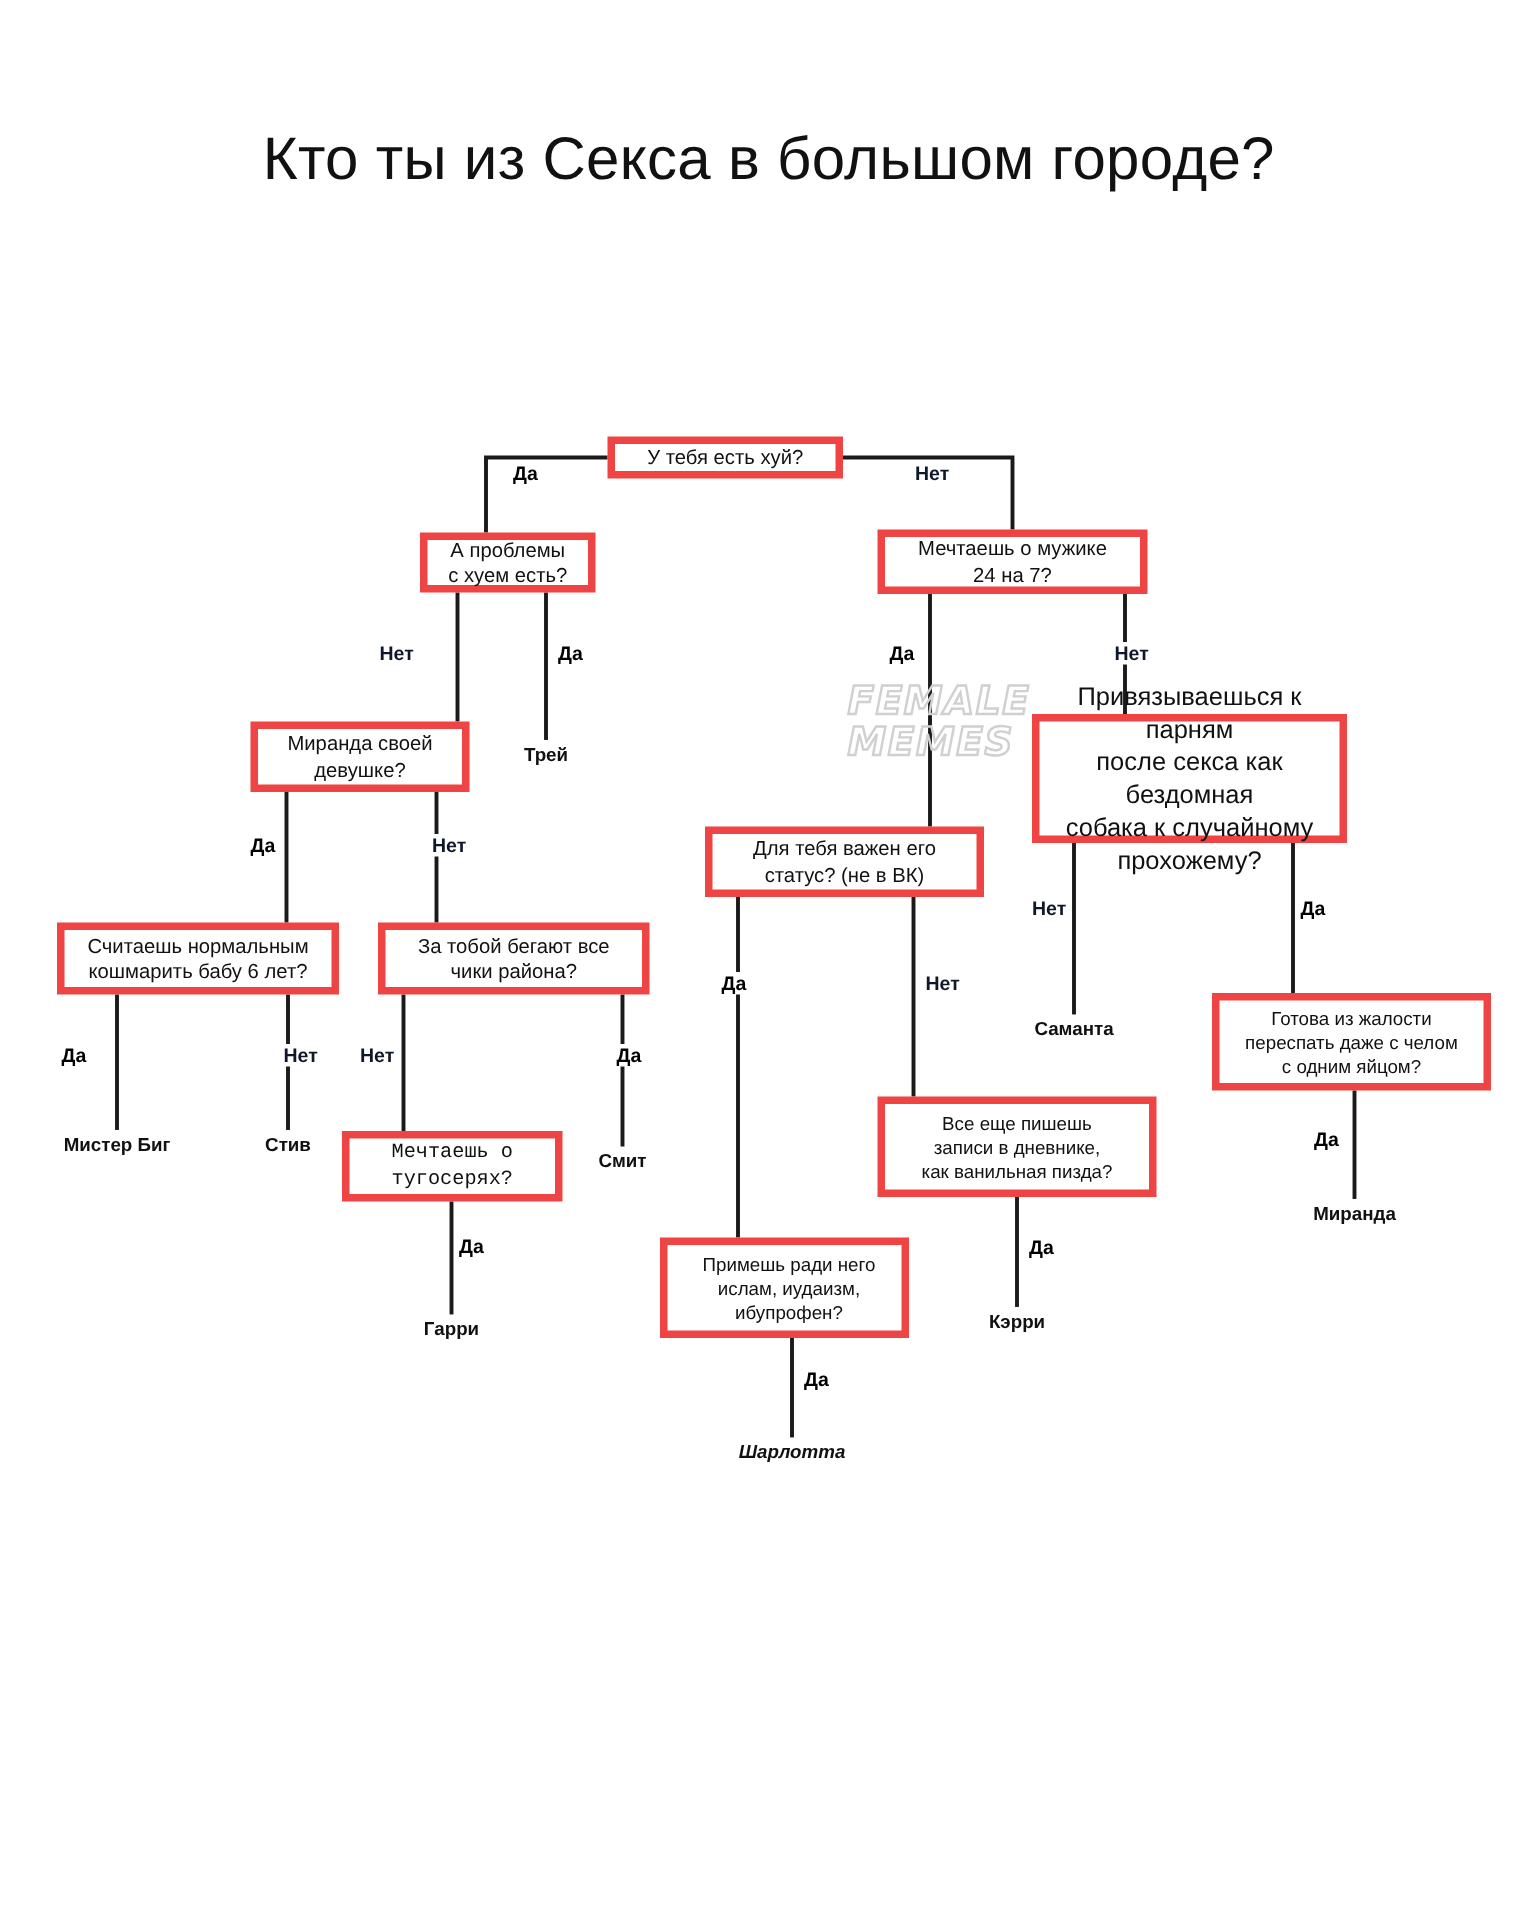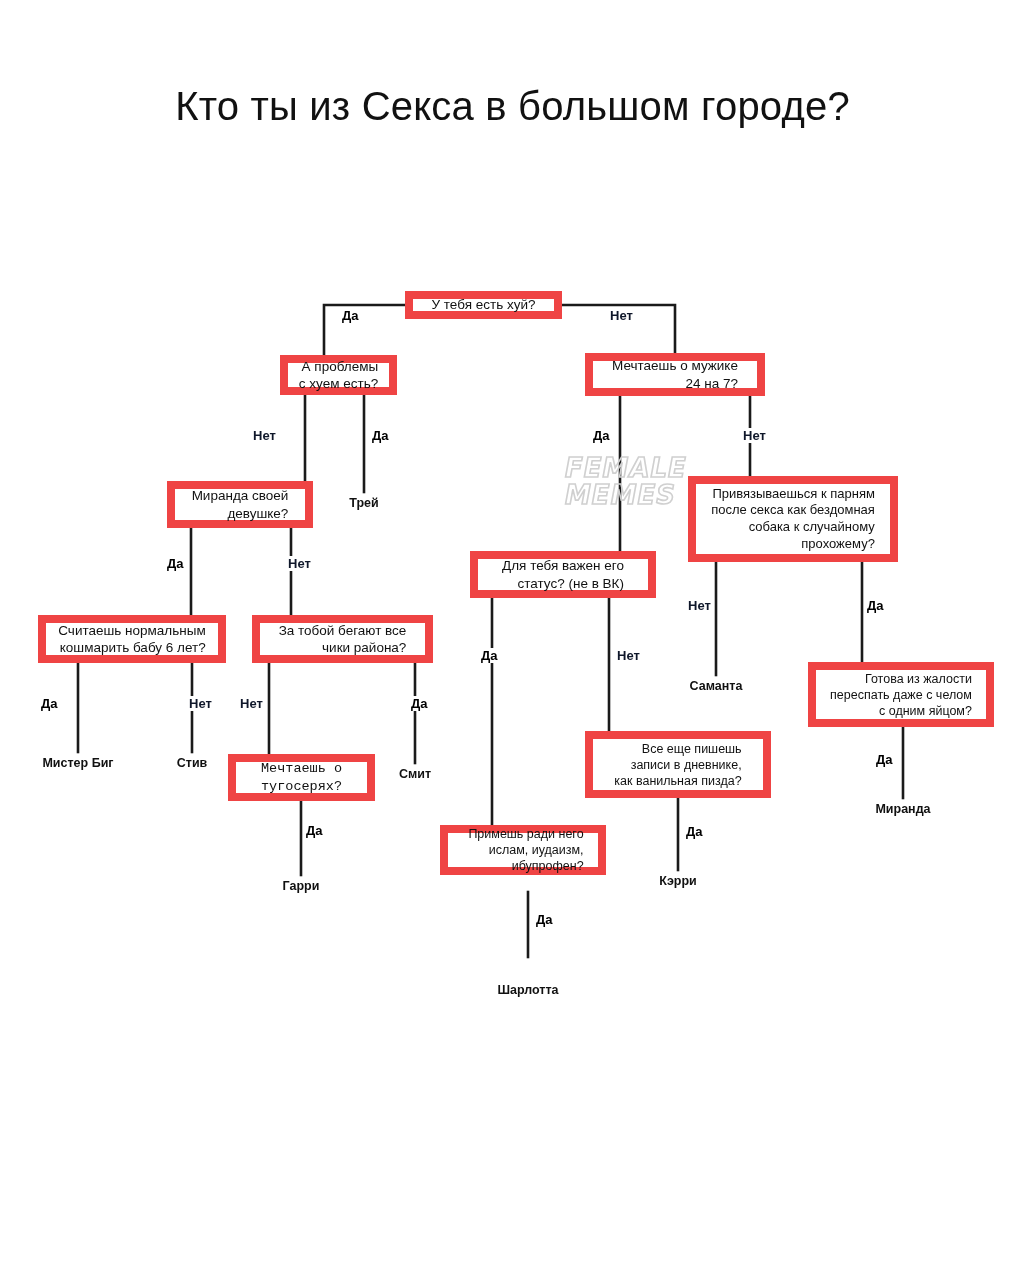--- a/index.html
+++ b/index.html
@@ -29,26 +29,26 @@
   #flow-canvas {
     position: absolute;
     left: 0;
     top: 0;
     width: 1025px;
     height: 1280px;
   }
   .node {
     position: absolute;
     box-sizing: border-box;
-    border: 8px solid #ef4444;
+    border: 5px solid #ef4444;
     background: #ffffff;
     color: #111111;
     font-size: 13.5px;
     line-height: 1.28;
-    text-align: right;
+    text-align: center;
     display: flex;
     align-items: center;
     justify-content: center;
     padding: 3px 6px;
     z-index: 3;
   }
   .leaf {
     position: absolute;
     box-sizing: border-box;
     color: #111111;
@@ -158,21 +158,21 @@
 <div class="node" style="left:585px; top:353px; width:180px; height:43px; white-space:pre-line;">
   <span>Мечтаешь о мужике
 24 на 7?</span>
 </div>
 
 <div class="node" style="left:167px; top:481px; width:146px; height:47px; white-space:pre-line;">
   <span>Миранда своей
 девушке?</span>
 </div>
 
-<div class="node" style="left:688px; top:476px; width:210px; height:86px; white-space:pre-line; font-size:13px;">
+<div class="node" style="left:688px; top:476px; width:210px; height:86px; white-space:pre-line; font-size:17px;">
   <span>Привязываешься к парням
 после секса как бездомная
 собака к случайному
 прохожему?</span>
 </div>
 
 <div class="node" style="left:470px; top:551px; width:186px; height:47px; white-space:pre-line;">
   <span>Для тебя важен его
 статус? (не в ВК)</span>
 </div>
@@ -197,21 +197,21 @@
 переспать даже с челом
 с одним яйцом?</span>
 </div>
 
 <div class="node" style="left:585px; top:731px; width:186px; height:67px; white-space:pre-line; font-size:12.5px;">
   <span>Все еще пишешь
 записи в дневнике,
 как ванильная пизда?</span>
 </div>
 
-<div class="node" style="left:440px; top:825px; width:166px; height:50px; white-space:pre-line; font-size:12.5px;padding-left:12px;">
+<div class="node" style="left:440px; top:825px; width:166px; height:67px; white-space:pre-line; font-size:12.5px;padding-left:12px;">
   <span>Примешь ради него
 ислам, иудаизм,
 ибупрофен?</span>
 </div>
 
 <div class="leaf" style="left:314px; top:496px; width:100px;">
   <span>Трей</span>
 </div>
 
 <div class="leaf" style="left:18px; top:756px; width:120px;">
@@ -235,21 +235,21 @@
 </div>
 
 <div class="leaf" style="left:853px; top:802px; width:100px;">
   <span>Миранда</span>
 </div>
 
 <div class="leaf" style="left:628px; top:874px; width:100px;">
   <span>Кэрри</span>
 </div>
 
-<div class="leaf" style="left:478px; top:983px; width:100px;">
+<div class="leaf" style="left:478px; top:961px; width:100px;font-style:italic;">
   <span>Шарлотта</span>
 </div>
 
 <div class="edge-label yes" style="left:341px; top:308px;">
   <span>Да</span>
 </div>
 <div class="edge-label no" style="left:609px; top:308px;">
   <span>Нет</span>
 </div>
 

